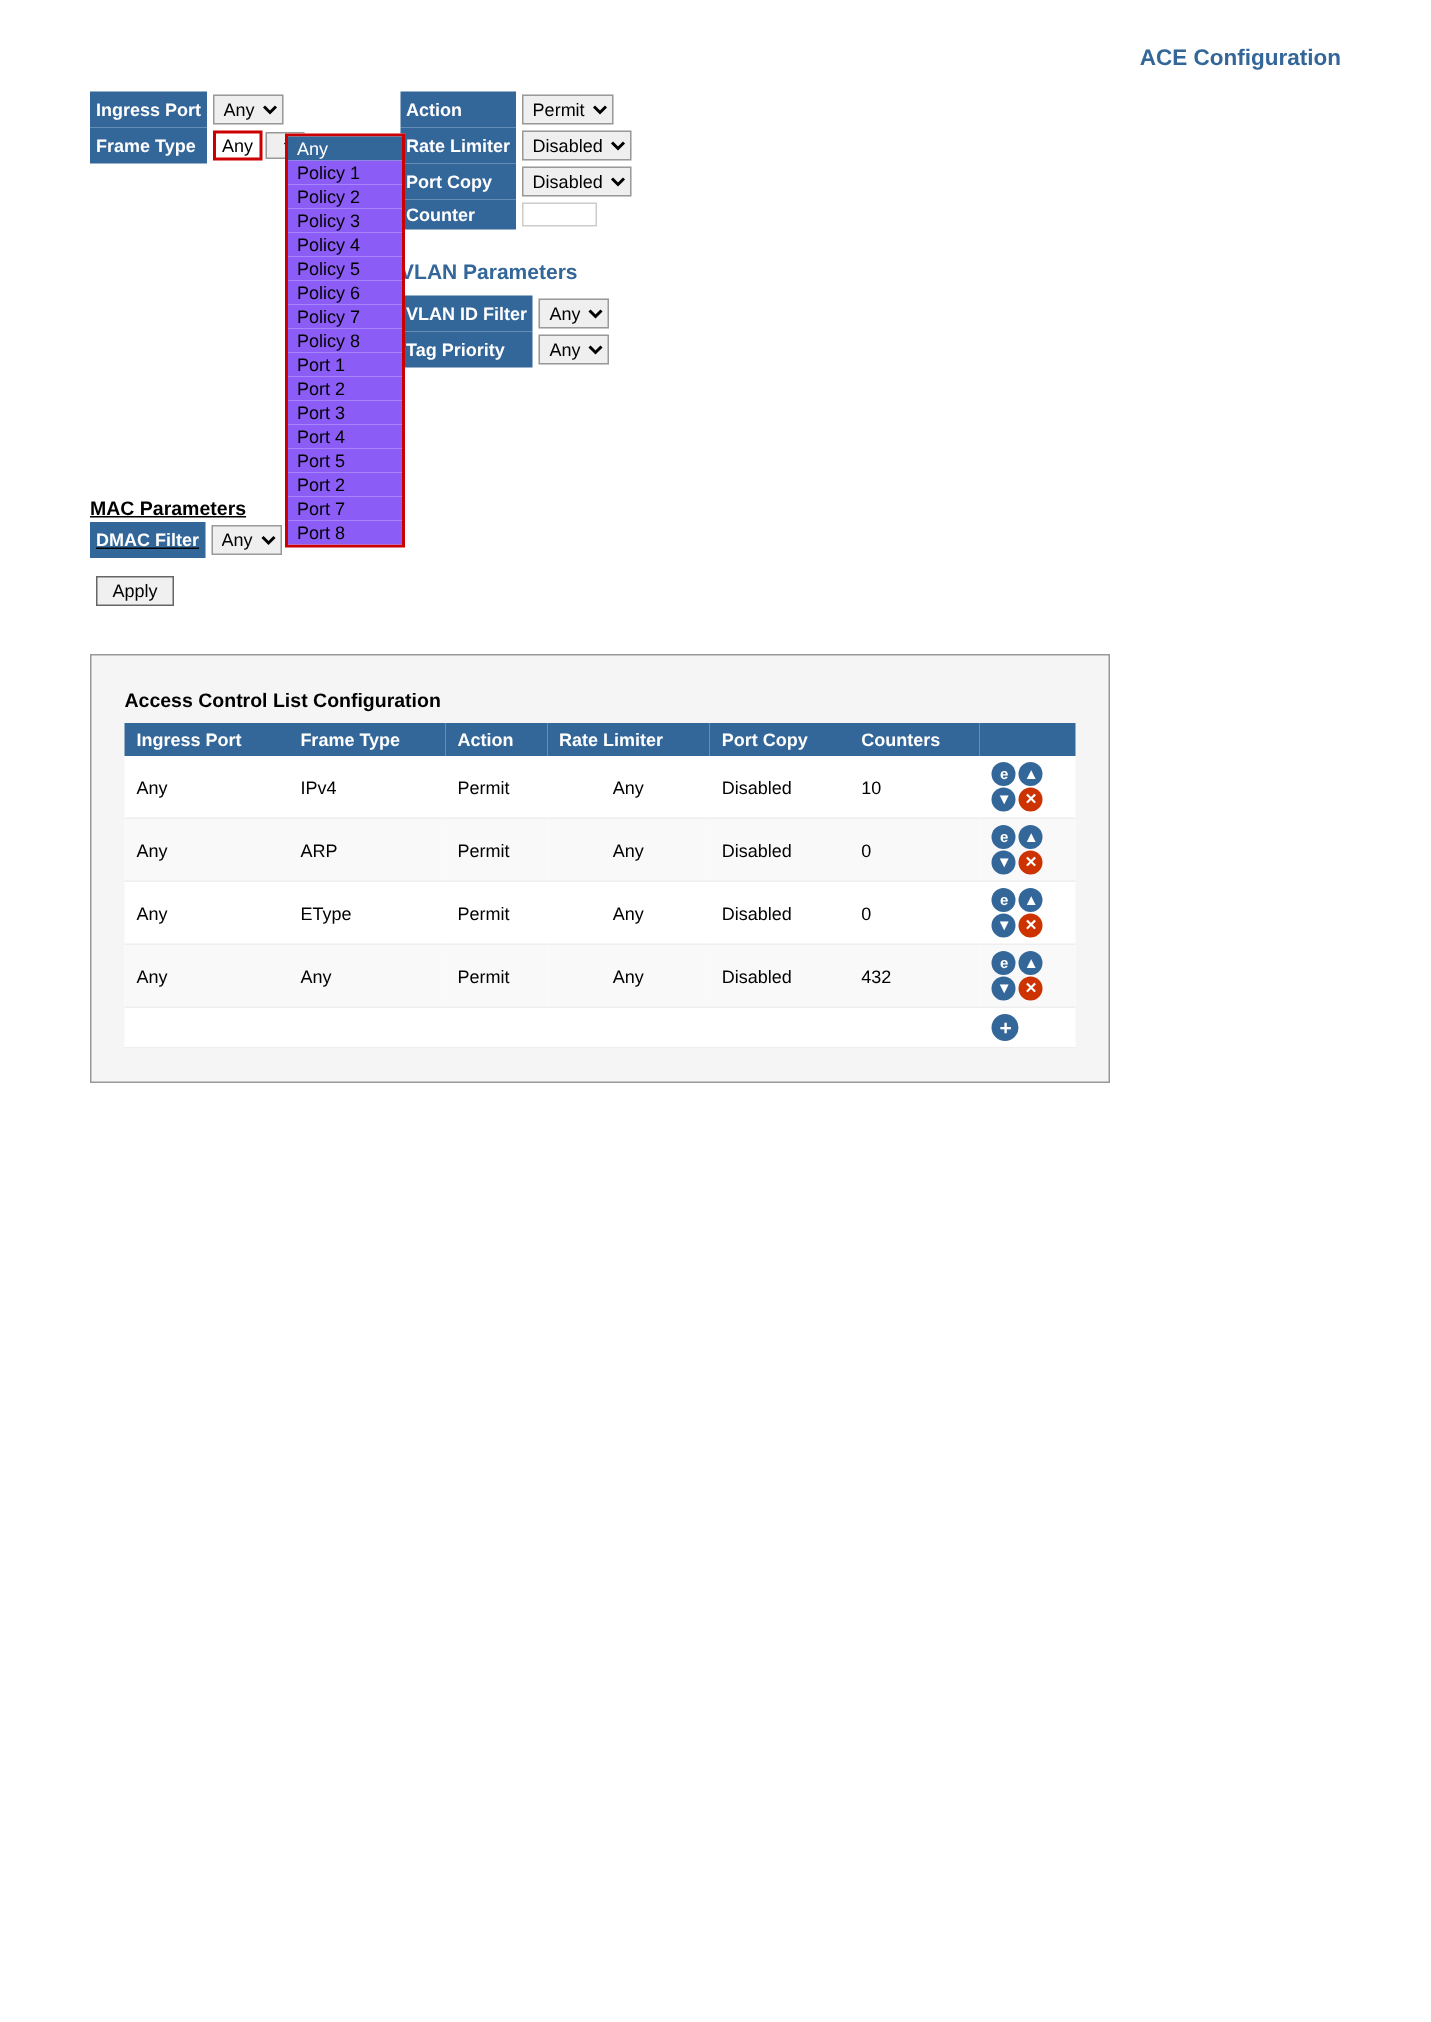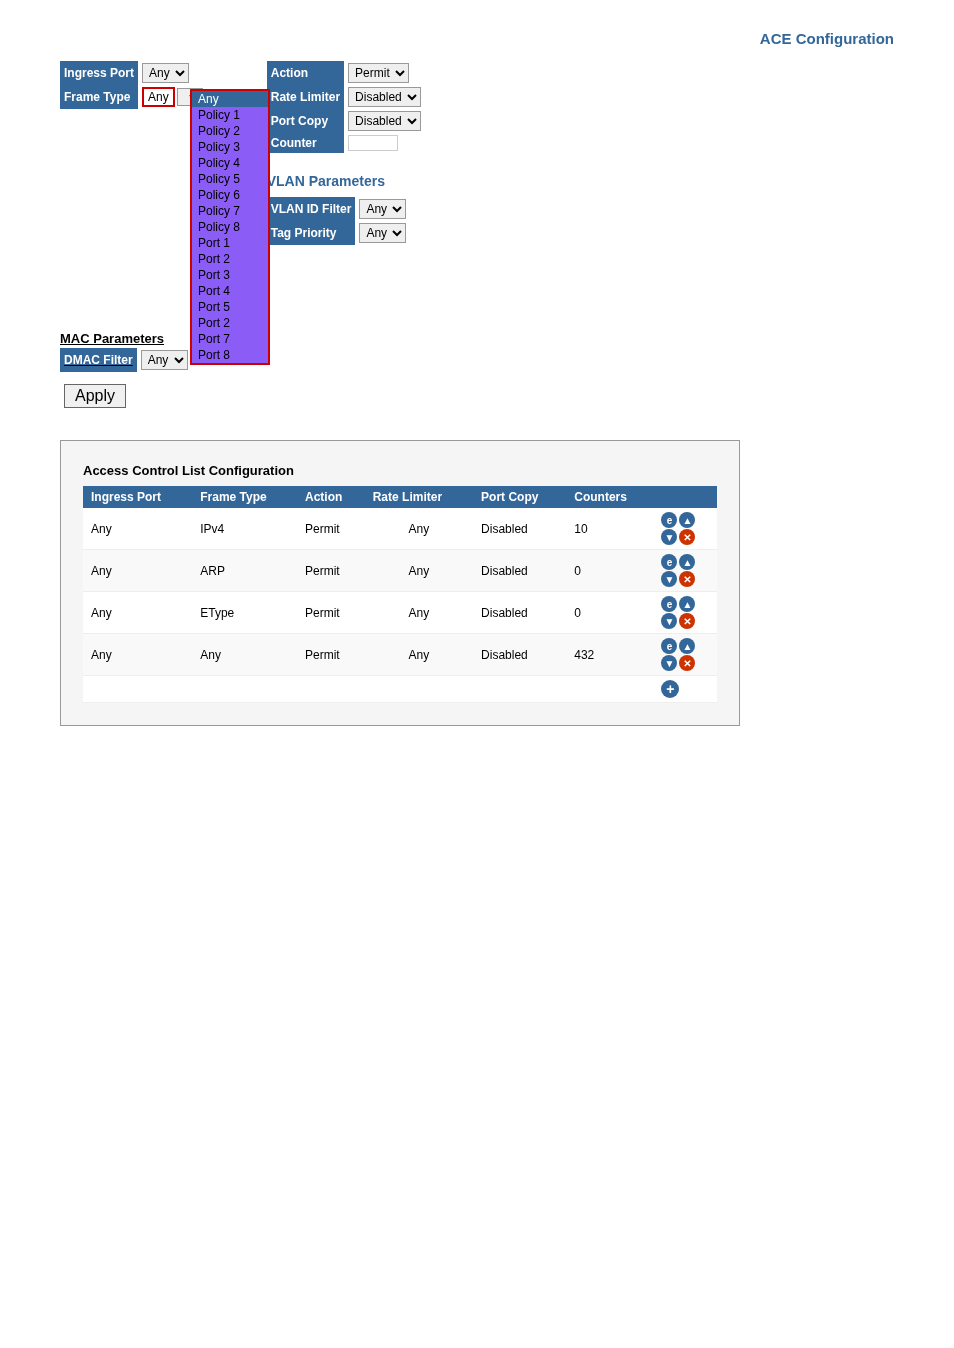--- a/index.html
+++ b/index.html
@@ -103,21 +103,21 @@
     .action-table {
       border-collapse: collapse;
     }
 
     .action-table td {
       padding: 2px 4px;
       vertical-align: middle;
     }
 
     .apply-btn {
-      font-size: 16px;
+      font-size: 12px;
       padding: 2px 10px;
       border: 1px solid #666;
       background: #f0f0f0;
       cursor: pointer;
       margin-top: 6px;
     }
 
     
     .acl-container {
       border: 1px solid #999;

